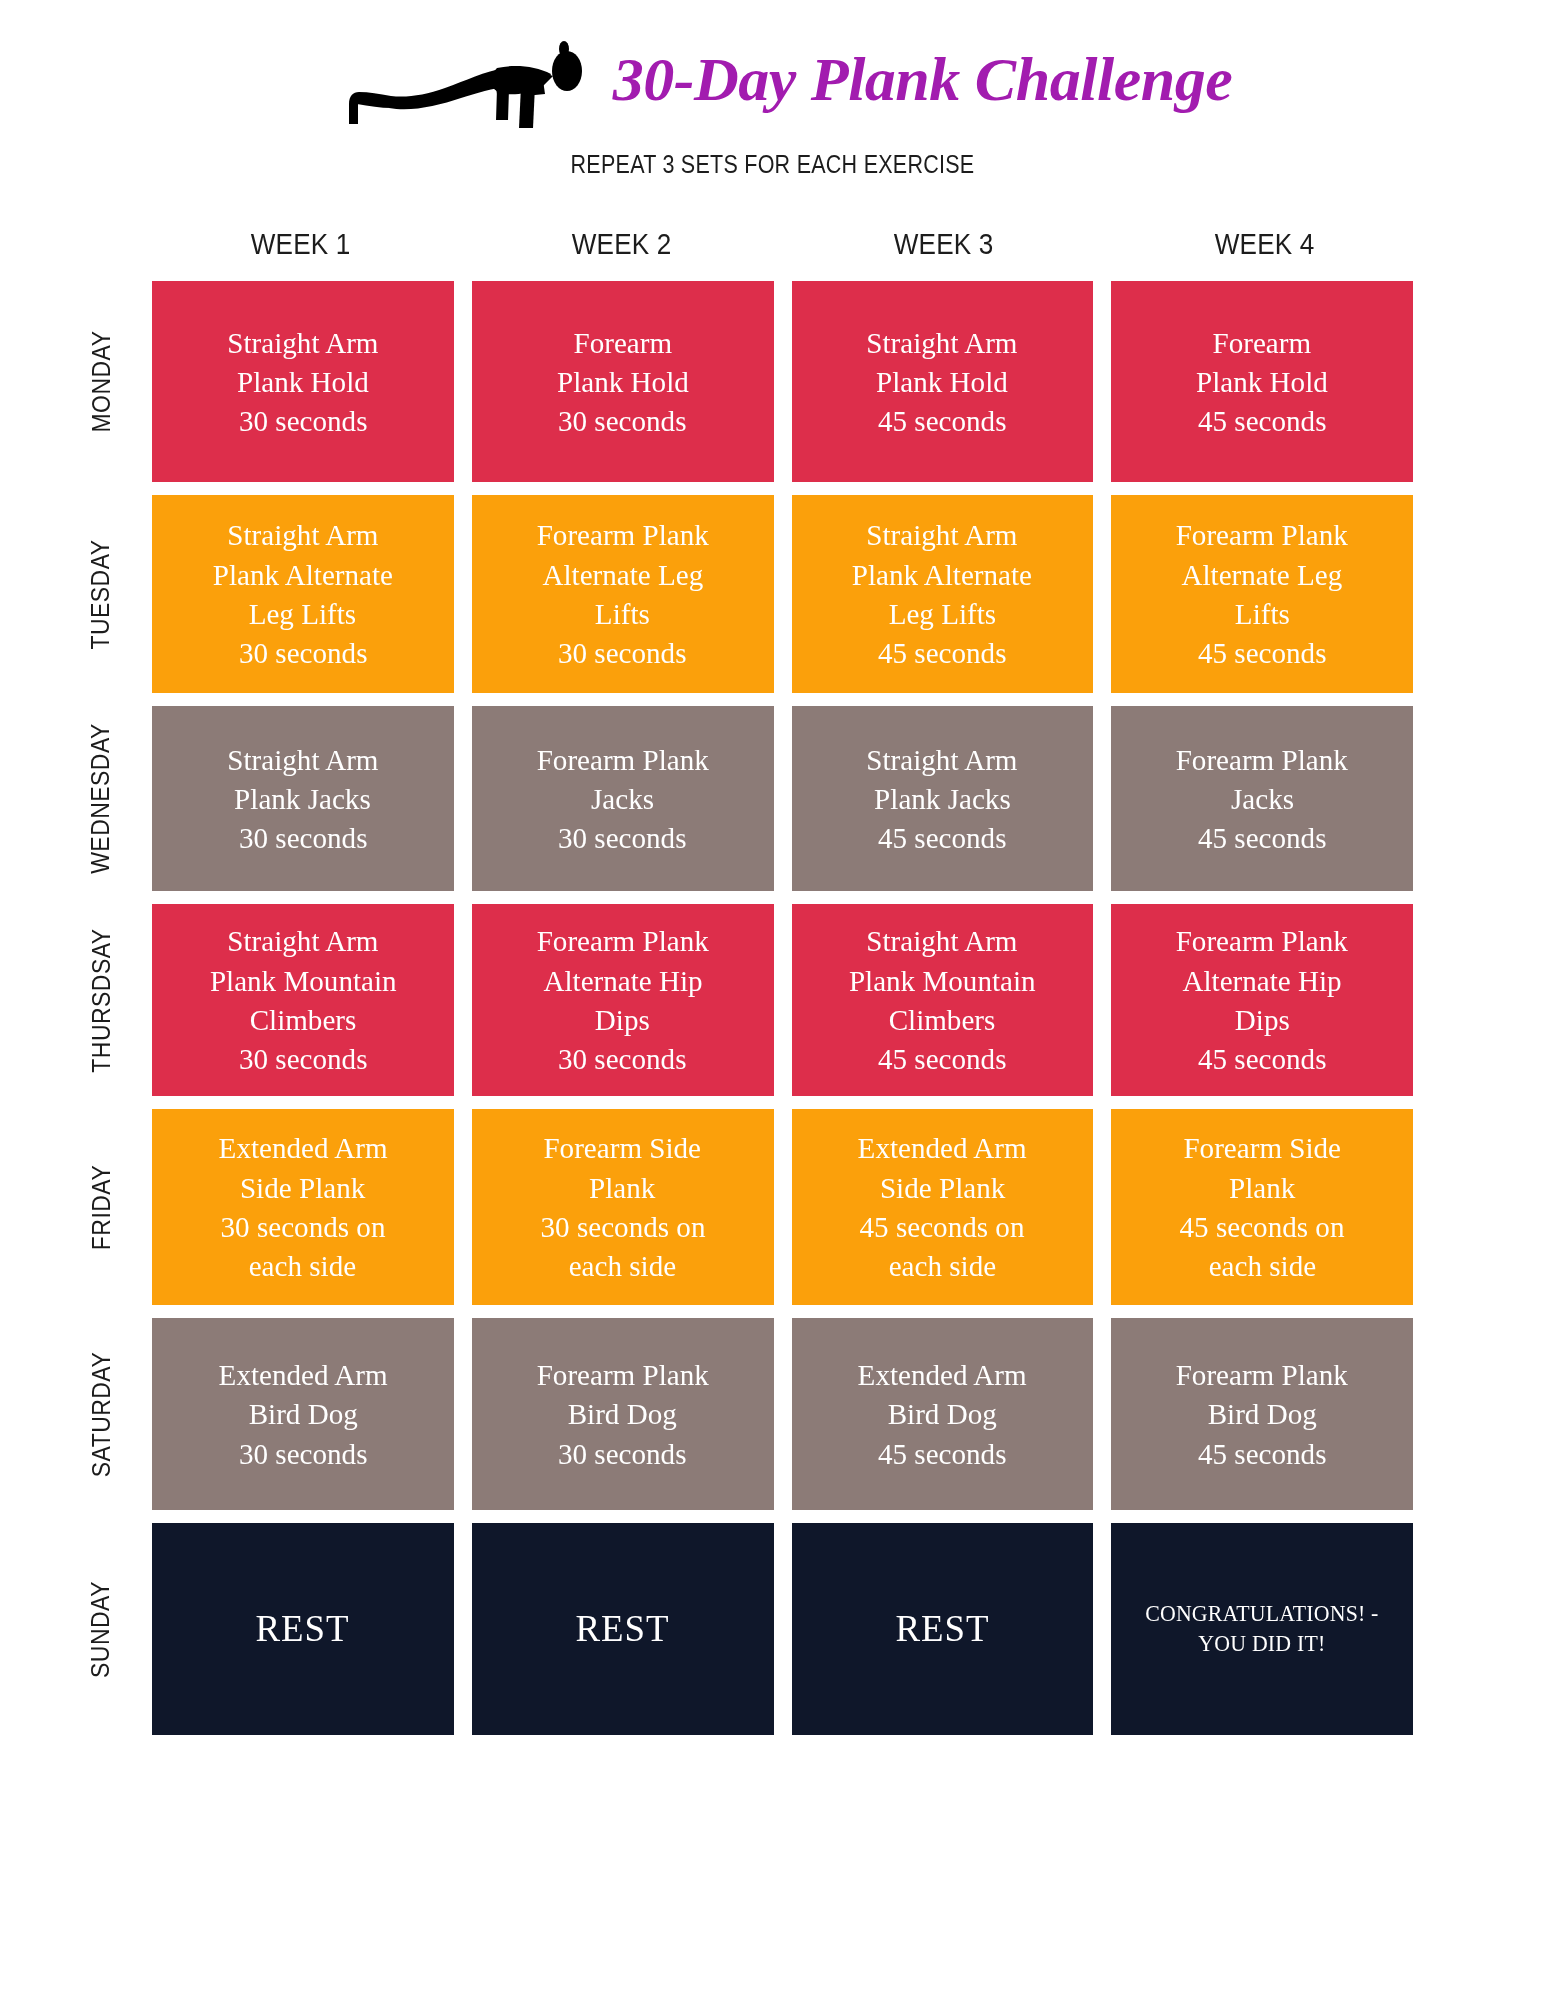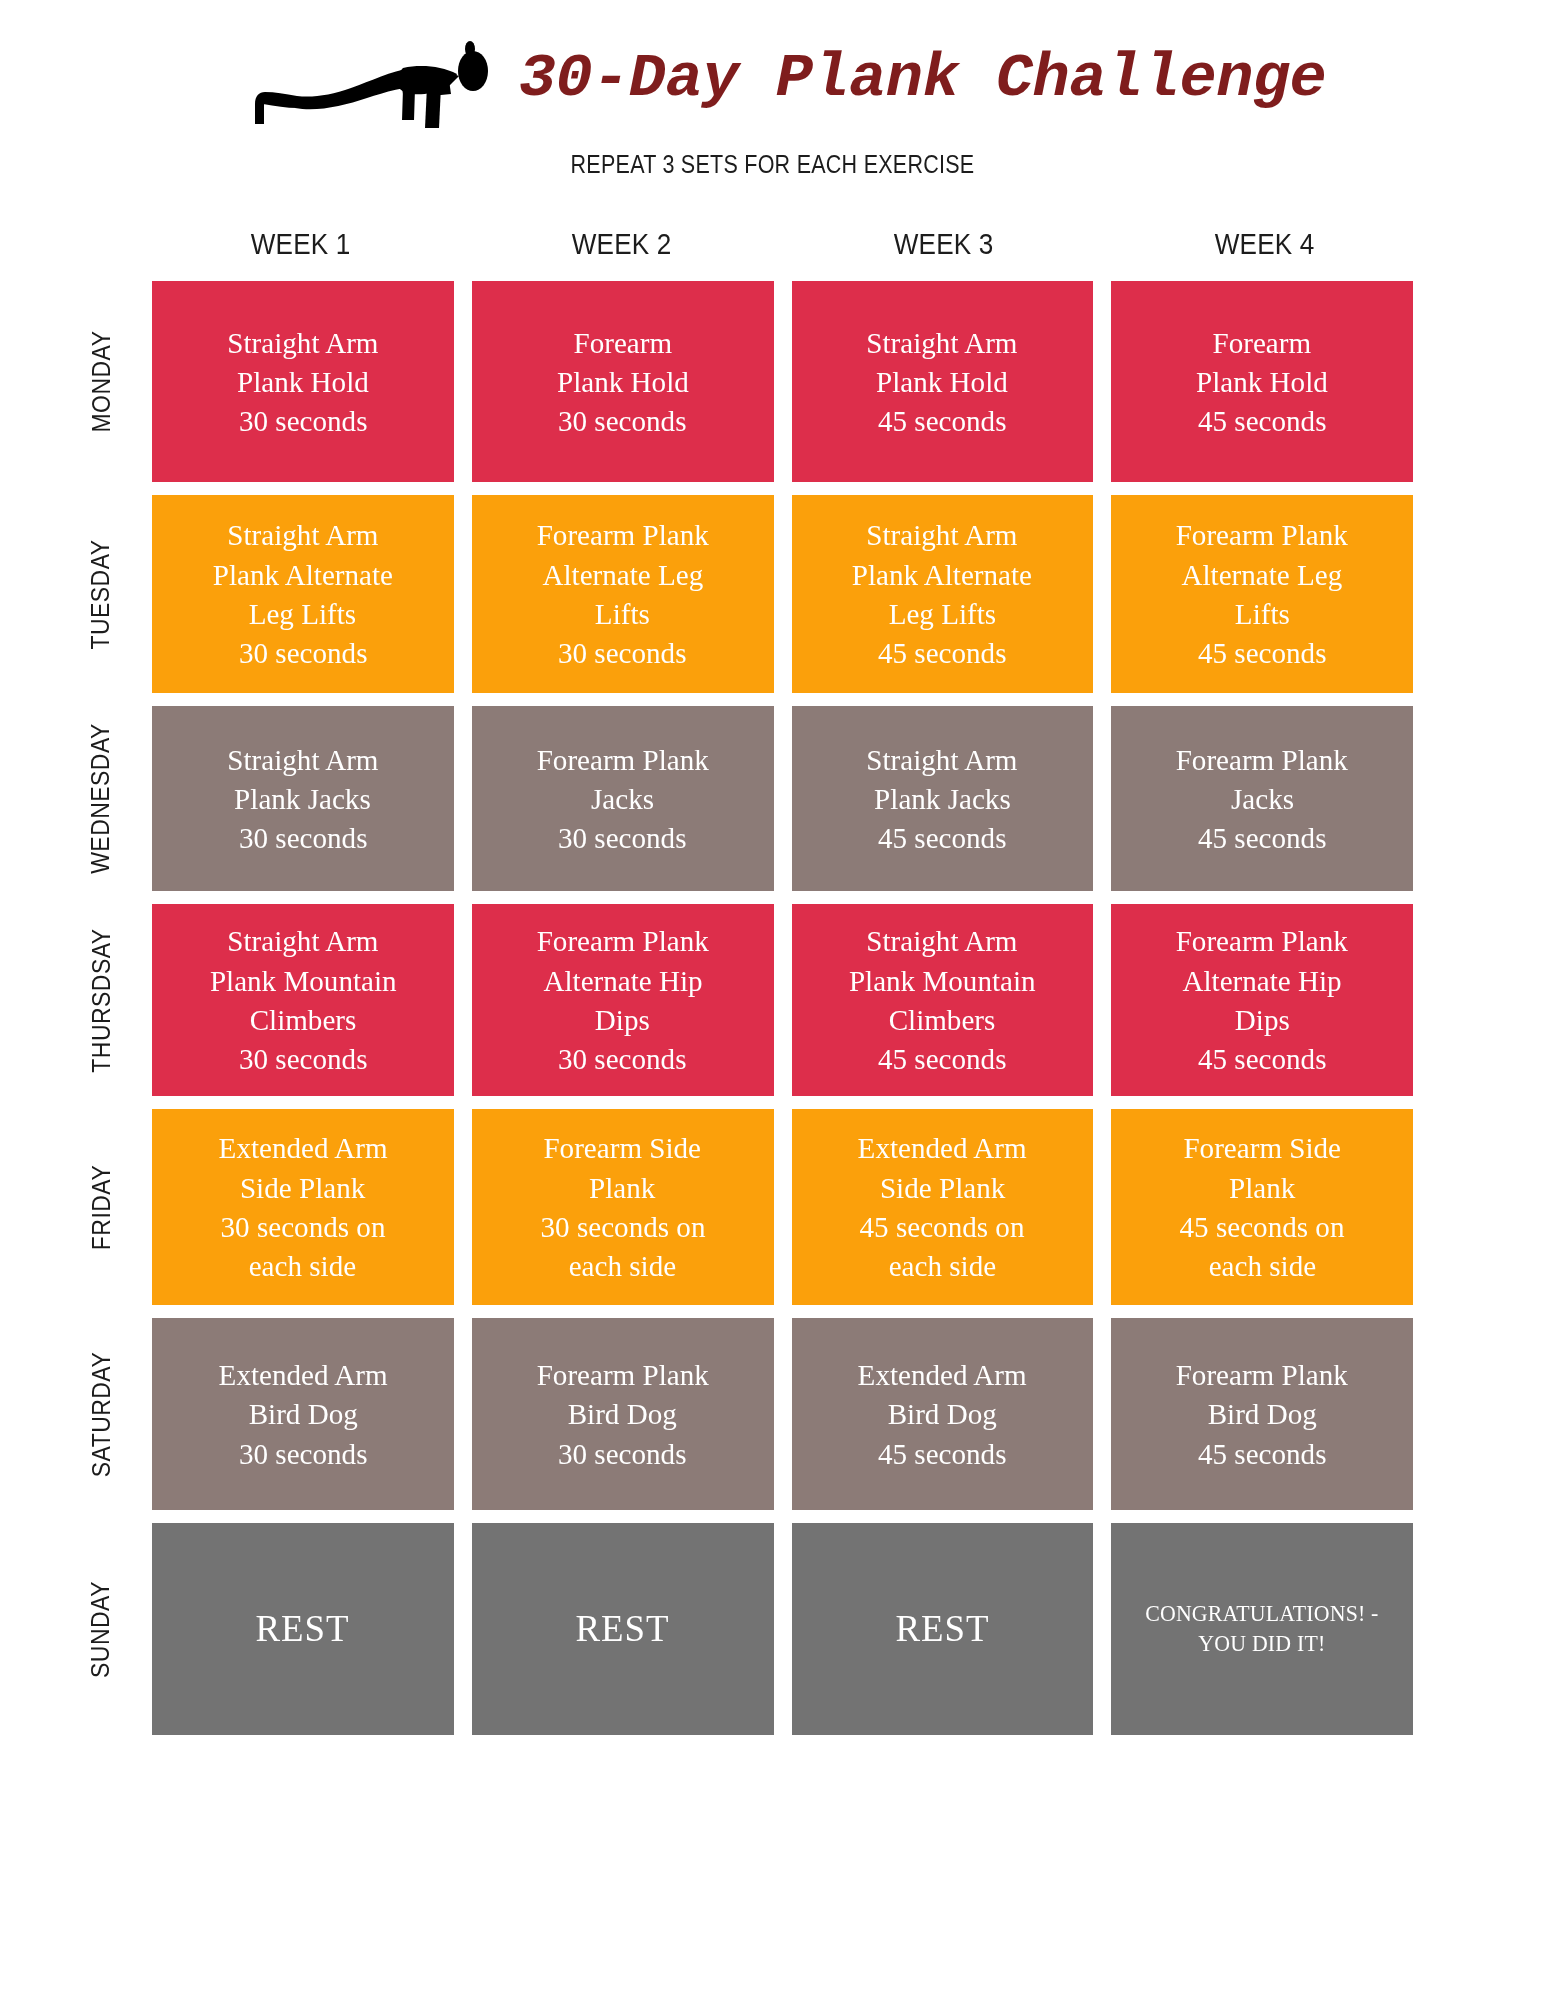--- a/index.html
+++ b/index.html
@@ -39,26 +39,26 @@
     height: 110px;
     display: flex;
     align-items: center;
     justify-content: flex-end;
     padding-right: 18px;
     box-sizing: border-box;
   }
   .logo-wrap svg { display: block; }
 
   .title {
-    font-family: Liberation Mono, monospace;
+    font-family: Liberation Serif, serif;
     font-style: italic;
     font-weight: bold;
     font-size: 62px;
     letter-spacing: -0.5px;
-    color: #7f1d1d;
+    color: #a21caf;
     white-space: nowrap;
     line-height: 1;
     padding-bottom: 6px;
   }
 
   .subtitle {
     position: absolute;
     left: 0;
     top: 150px;
     width: 1545px;
@@ -145,21 +145,21 @@
   .r-wed .cell { height: 185px; }
   .r-thu .cell { height: 192px; }
   .r-fri .cell { height: 196px; }
   .r-sat .cell { height: 192px; }
   .r-sun .cell { height: 212px; }
 
   
   .c-red   { background: #DD2E4B; }
   .c-org   { background: #FBA00B; }
   .c-gry   { background: #8C7B77; }
-  .c-blk   { background: #737373; text-align: right; }
+  .c-blk   { background: #0f172a; text-align: right; }
 
   .cell.rest .ln {
     font-size: 38px;
     letter-spacing: 1px;
   }
   .cell.congrats { padding: 10px 14px; }
   .cell.congrats .ln {
     font-size: 23px;
     line-height: 1.32;
     letter-spacing: 0.2px;

